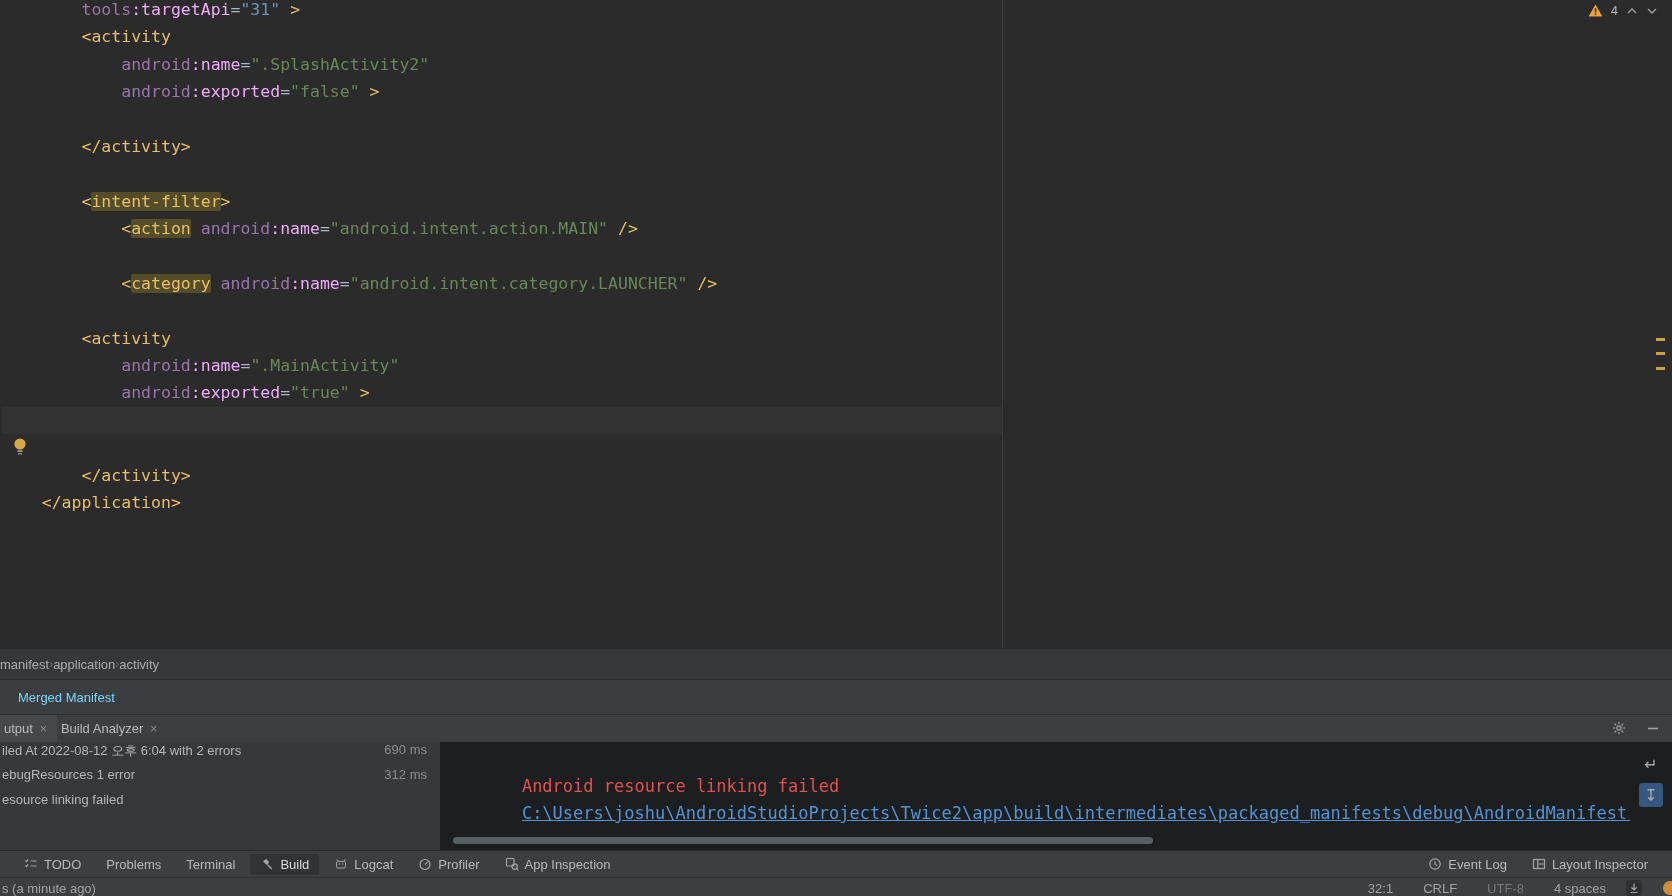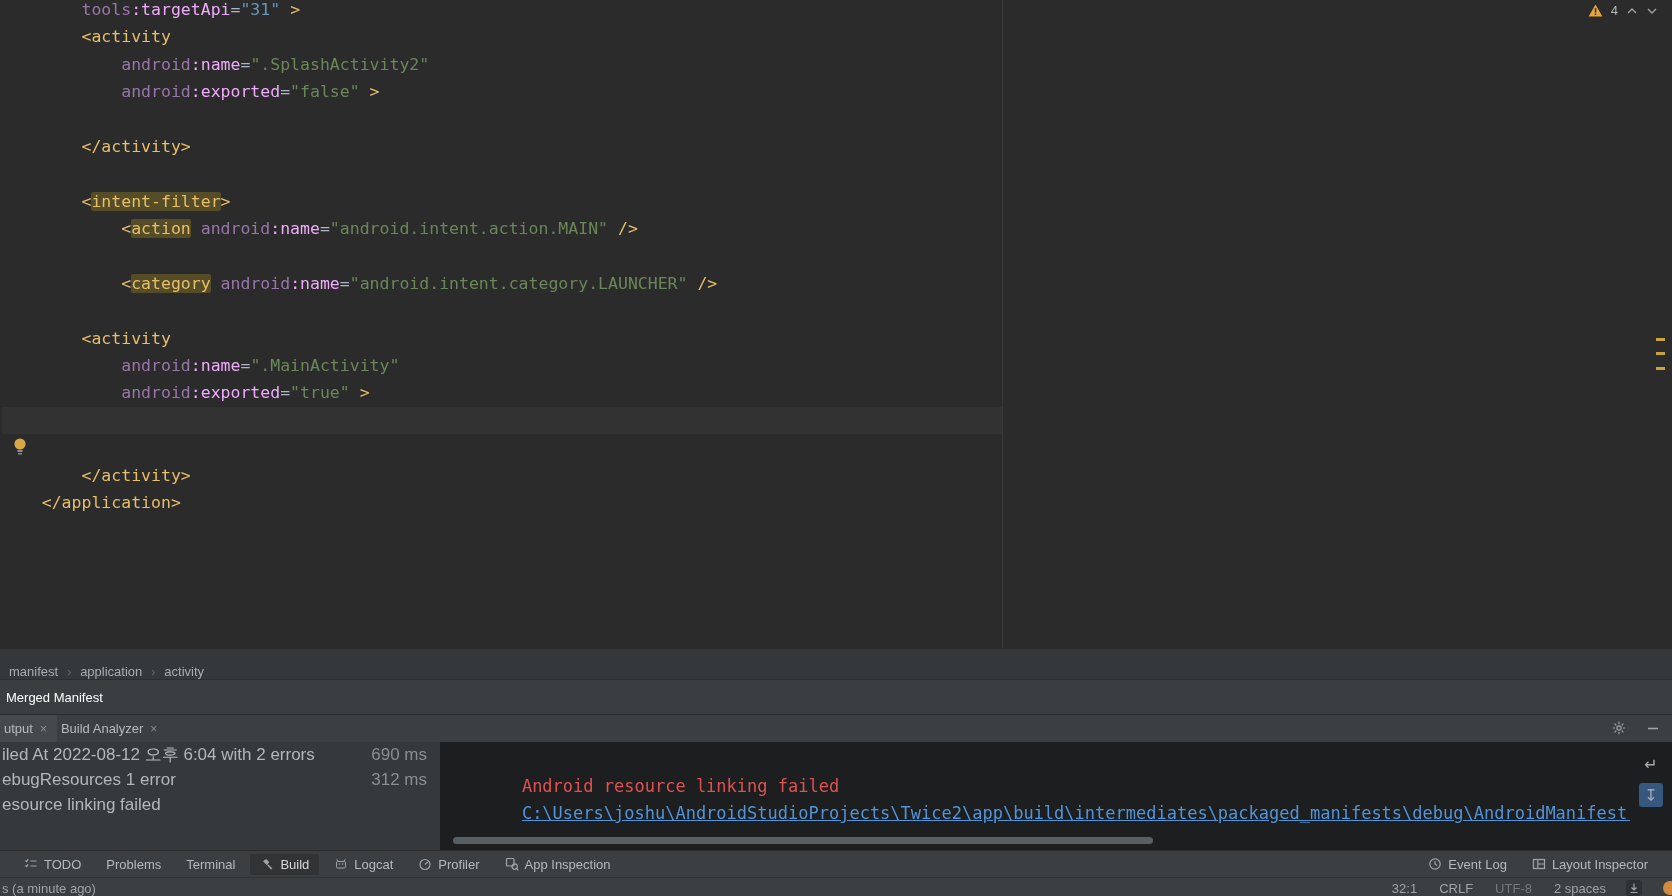--- a/index.html
+++ b/index.html
@@ -15,39 +15,39 @@
   .tok-str{color:#6a8759}.tok-num{color:#6897bb}
   .hl{background:var(--hl,#554d28);border-radius:2px;}
   #margin-line{position:absolute;left:1002px;top:0;width:1px;height:648px;background:#393939;}
   #bulb{position:absolute;left:12px;top:437px;width:16px;height:20px;}
   .scroll-mark{position:absolute;right:7px;width:9px;height:3px;background:#c8a243;}
   #inspection-widget{position:absolute;top:3px;right:14px;display:flex;align-items:center;gap:8px;color:#b4b8bb;font-size:13px;}
   #inspection-widget svg{display:block}
 
   
   #breadcrumbs{position:absolute;top:648px;left:0;width:100%;height:31px;background:#35383a;border-top:1px solid #2a2a2a;
-               display:flex;align-items:flex-end;gap:9px;padding-left:9px;box-sizing:border-box;font-size:13px;color:#a7adb3;}
+               display:flex;align-items:center;padding-left:0;box-sizing:border-box;font-size:13px;color:#a7adb3;}
   .bc-sep{color:#696d70;font-size:12px;}
   .bc-item{cursor:default;}
   #doc-tab-bar{position:absolute;top:679px;left:0;width:100%;height:35px;background:#3b3e40;border-top:1px solid #2d2d2d;
                display:flex;align-items:center;box-sizing:border-box;}
-  #doc-tab{padding-left:6px;color:#ffffff;font-size:13px;}
+  #doc-tab{padding-left:18px;color:#7dd3fc;font-size:13px;}
 
   
   #build-tabs{position:absolute;top:714px;left:0;width:100%;height:28px;background:#3c3f41;border-top:1px solid #2c2c2c;
               display:flex;align-items:stretch;font-size:13px;color:#b6babd;box-sizing:border-box;}
   .build-tab{display:flex;align-items:center;gap:7px;padding:0 10px 0 4px;}
   .build-tab.active{background:#46494b;}
   .tab-close{color:#8a8e90;font-size:12px;}
   #build-tab-actions{position:absolute;right:12px;top:714px;height:28px;display:flex;gap:20px;align-items:center;}
   #build-tab-actions svg{display:block}
 
   #build-body{position:absolute;top:742px;left:0;width:100%;height:108px;background:#36393b;}
   #build-tree{position:absolute;left:0;top:0;width:439px;height:100%;overflow:hidden;}
-  .tree-row{height:25px;display:flex;align-items:center;padding:0 12px 0 2px;font-size:17px;color:#b3b7ba;white-space:nowrap;}
+  .tree-row{height:25px;display:flex;padding:0 12px 0 2px;font-size:13px;color:#b3b7ba;white-space:nowrap;}
   .tree-row.selected{background:var(--selection,#2d5c8d);color:#e6e9eb;}
   .tree-label{flex:1;overflow:hidden;}
   .tree-duration{color:#8a8e91;margin-left:8px;}
   #build-console{position:absolute;left:440px;top:0;right:42px;height:100%;background:#1c1e1f;
                  font-family:"DejaVu Sans Mono",monospace;font-size:17px;overflow:hidden;}
   .console-line{height:27px;line-height:27px;white-space:pre;margin-top:0;}
   .console-line:first-child{margin-top:4px;}
   .console-error{color:var(--error,#e05252);}
   .console-link{color:var(--link,#5394d6);text-decoration:underline;cursor:pointer;}
   #console-hscroll{position:absolute;left:13px;bottom:6px;width:700px;height:7px;border-radius:4px;background:#585f63;}
@@ -63,21 +63,21 @@
                   font-size:13px;color:#b5b9bc;}
   .tw-group{display:flex;align-items:center;gap:5px;}
   .tw-btn{display:flex;align-items:center;gap:6px;padding:3px 10px;border-radius:2px;cursor:default;}
   .tw-btn.active{background:#313335;color:#d8dadc;text-align:center;}
   .tw-icon svg{display:block}
 
   
   #status-bar{position:absolute;top:877px;left:0;width:100%;height:19px;background:#3c3f41;border-top:1px solid #323232;
               font-size:13px;color:#9fa4a8;box-sizing:border-box;overflow:hidden;}
   #status-left{position:absolute;left:2px;top:3px;white-space:nowrap;}
-  #status-right{position:absolute;right:66px;top:3px;display:flex;gap:22px;}
+  #status-right{position:absolute;right:66px;top:3px;display:flex;gap:30px;}
   .status-item:nth-child(3){color:#75797c;}
   #status-icon-1{position:absolute;right:30px;top:2px;}
   #status-icon-2{position:absolute;right:-6px;top:2px;}
 </style>
 </head>
 <body>
 
 <div id="app">
 
   <div id="editor">
@@ -278,21 +278,21 @@
         </div>
       </div>
   </div>
 
   <div id="status-bar">
     <span id="status-left">s (a minute ago)</span>
     <span id="status-right">
         <span class="status-item">32:1</span>
         <span class="status-item">CRLF</span>
         <span class="status-item">UTF-8</span>
-        <span class="status-item">2 spaces</span>
+        <span class="status-item">4 spaces</span>
       </span>
     <span id="status-icon-1">
       <svg width="16" height="16" viewBox="0 0 16 16">
         <rect width="16" height="16" rx="3" fill="#2e3133"></rect>
         <path d="M8 3.5v6M5.5 7.5L8 10l2.5-2.5M4.5 12.5h7" stroke="#9fa6ab" stroke-width="1.2" fill="none"></path>
       </svg>
     </span>
     <span id="status-icon-2">
       <svg width="16" height="16" viewBox="0 0 16 16">
           <circle cx="8" cy="8" r="7" fill="#cf8e3f"></circle>

